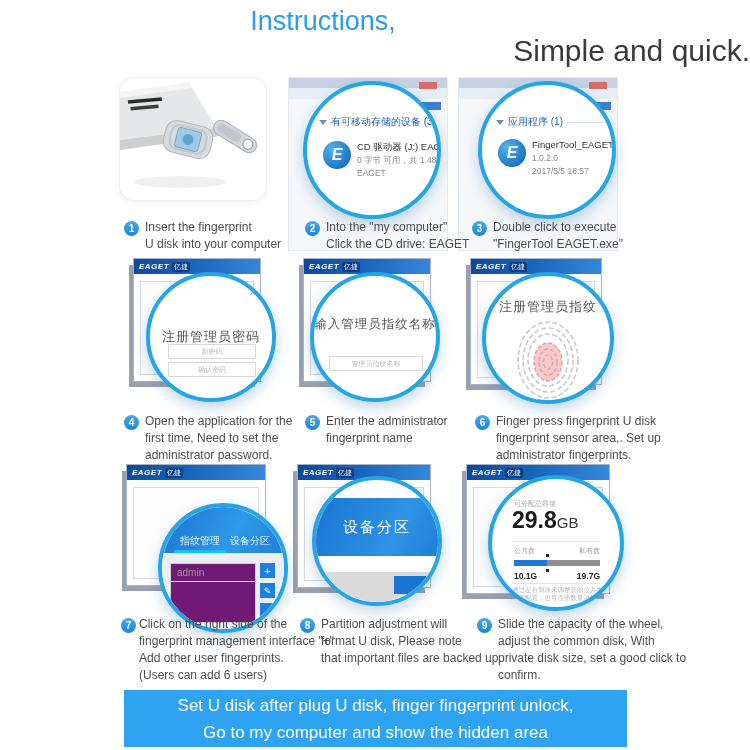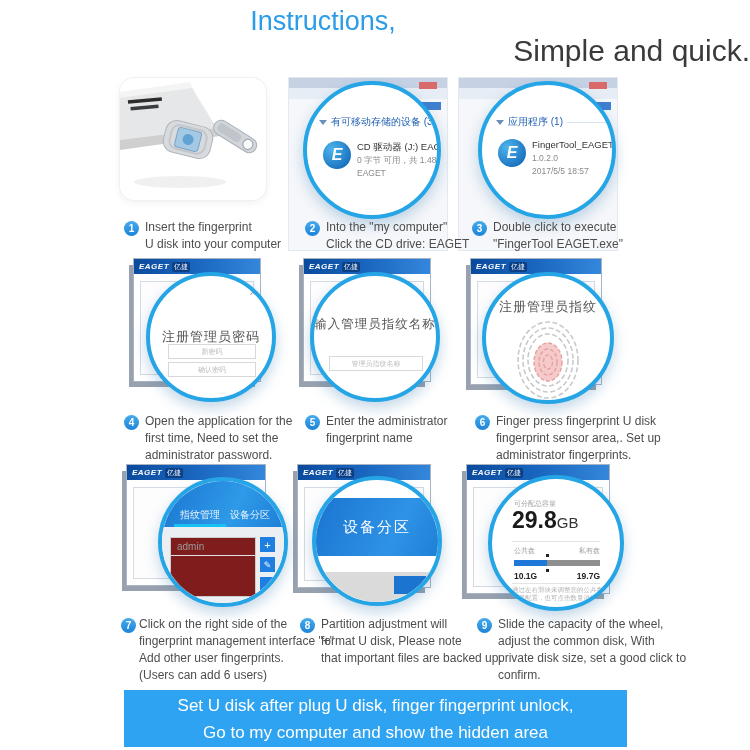--- a/index.html
+++ b/index.html
@@ -50,21 +50,21 @@
   .dlg-title{position:absolute;width:100%;text-align:center;font-size:13px;color:#555;letter-spacing:1px;white-space:nowrap;}
   .dlg-close{position:absolute;font-size:11px;color:#777;}
   .field{position:absolute;height:13px;border:1px solid #d8d8d8;background:#fff;
          display:flex;align-items:center;justify-content:center;font-size:7px;color:#bcbcbc;white-space:nowrap;}
   
   .tabbar{position:absolute;left:0;top:0;width:100%;height:46px;
           background:linear-gradient(115deg,#1b74d0,#2e9ae8 60%,#1f7fd8);}
   .tab{position:absolute;color:#eaf4fd;font-size:10px;white-space:nowrap;}
   .tab-underline{position:absolute;height:3px;background:#17c2f2;}
   .panel-gray{position:absolute;left:0;right:0;bottom:0;background:#eceff1;}
-  .listbox{position:absolute;background:#7f1d1d;border:1px solid #ccc;}
+  .listbox{position:absolute;background:#701a75;border:1px solid #ccc;}
   .listrow{height:17px;line-height:17px;padding:0 6px;font-size:10px;color:#999;border-bottom:1px solid #e2e2e2;}
   .sqbtn{position:absolute;width:15px;height:15px;background:#1f7fe0;color:#fff;font-size:11px;
          display:flex;align-items:center;justify-content:center;}
   
   .blue-band{position:absolute;left:0;width:100%;background:linear-gradient(115deg,#1b74d0,#2e93e6 65%,#1f7fd8);
              color:#fff;display:flex;align-items:center;justify-content:center;font-size:15px;letter-spacing:2px;}
   
   .cap-label{position:absolute;font-size:7px;color:#a0a0a0;white-space:nowrap;}
   .cap-num{position:absolute;font-size:23px;font-weight:bold;color:#1a1a1a;white-space:nowrap;}
   .cap-unit{font-size:15px;font-weight:normal;color:#333;}
@@ -219,21 +219,21 @@
     <div class="win-inner"></div>
   </div>
   <div class="win" style="left:466px;top:464px;width:142px;height:128px;">
     <div class="win-h">
       <span class="brand">EAGET</span>
       <span class="brandcn">亿捷</span>
     </div>
     <div class="win-inner"></div>
   </div>
 
-  <div class="mag" style="left:158px;top:477px;width:122px;height:122px;">
+  <div class="mag" style="left:158px;top:503px;width:122px;height:122px;">
     <div class="tabbar">
       <span class="tab" style="left:18px;top:27px;">指纹管理</span>
       <span class="tab" style="right:14px;top:27px;">设备分区</span>
     </div>
     <div class="tab-underline" style="left:12px;top:43px;width:52px;"></div>
     <div class="panel-gray" style="top:46px;"></div>
     <div class="listbox" style="left:8px;top:56px;width:84px;height:58px;">
       <div class="listrow">admin</div>
     </div>
     <div class="sqbtn" style="left:98px;top:56px;">

